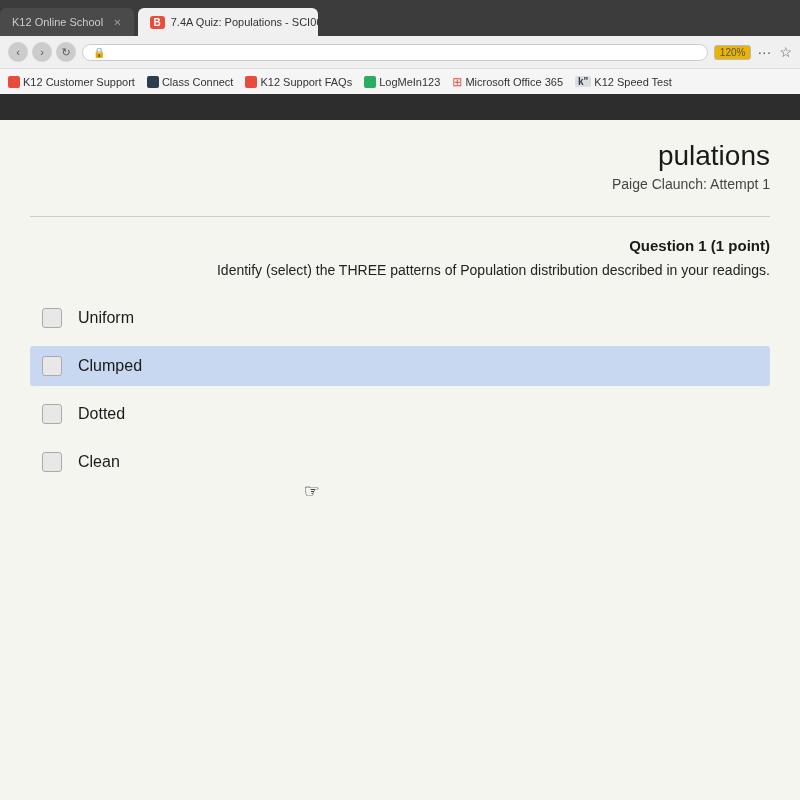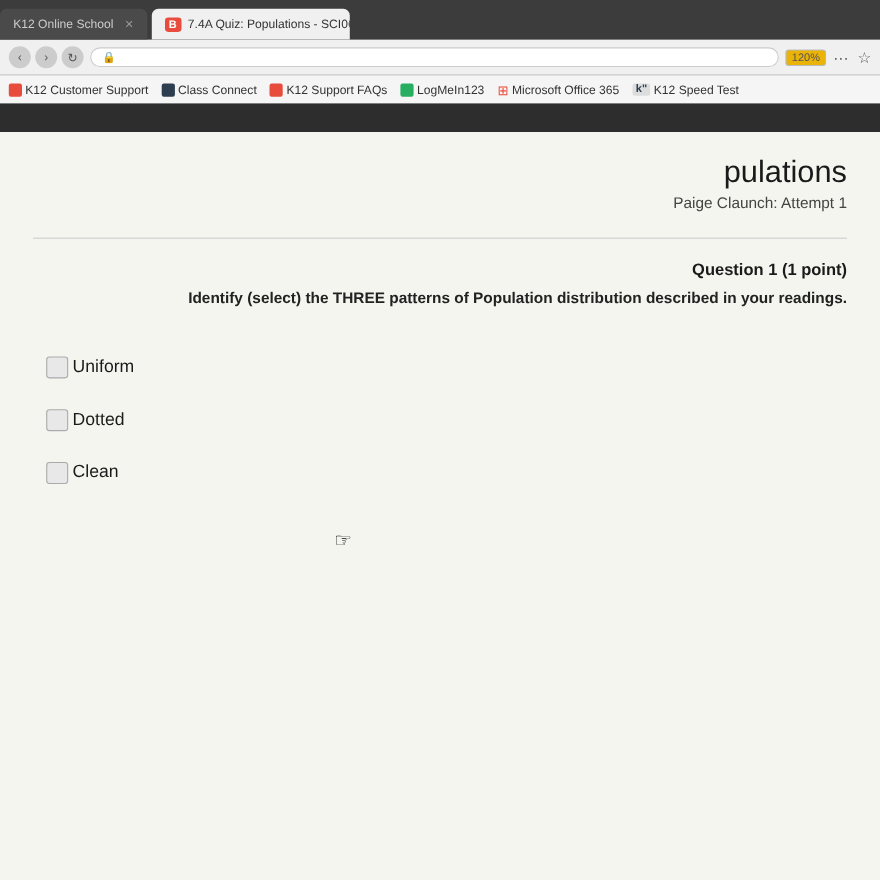--- a/index.html
+++ b/index.html
@@ -183,33 +183,32 @@
     .question-header {
       font-size: 15px;
       font-weight: bold;
       color: #1a1a1a;
       margin-bottom: 8px;
     }
 
     .question-text {
       font-size: 14px;
       color: #222;
-      margin-bottom: 36px;
+      margin-bottom: 20px;
       padding-left: 16px;
-      font-weight: bold;
     }
 
     .answer-option {
       display: flex;
       align-items: center;
       padding: 10px 12px;
       margin-bottom: 8px;
       border-radius: 3px;
       cursor: pointer;
-      gap: 4px;
+      gap: 16px;
     }
 
     .answer-option.highlighted {
       background: #c8d8f0;
     }
 
     .answer-option.normal {
       background: transparent;
     }
 
@@ -305,20 +304,24 @@
   <div class="question-header">Question 1 (1 point)</div>
   <p class="question-text">Identify (select) the THREE patterns of Population distribution described in your readings.</p>
 
   <div>
 
     <div class="answer-option normal">
       <div class="checkbox"></div>
       <span class="answer-label">Uniform</span>
     </div>
 
+    <div class="answer-option highlighted">
+      <div class="checkbox"></div>
+      <span class="answer-label">Clumped</span>
+    </div>
 
     <div class="answer-option normal">
       <div class="checkbox"></div>
       <span class="answer-label">Dotted</span>
     </div>
 
 
     <div class="answer-option normal">
       <div class="checkbox"></div>
       <span class="answer-label">Clean</span>

